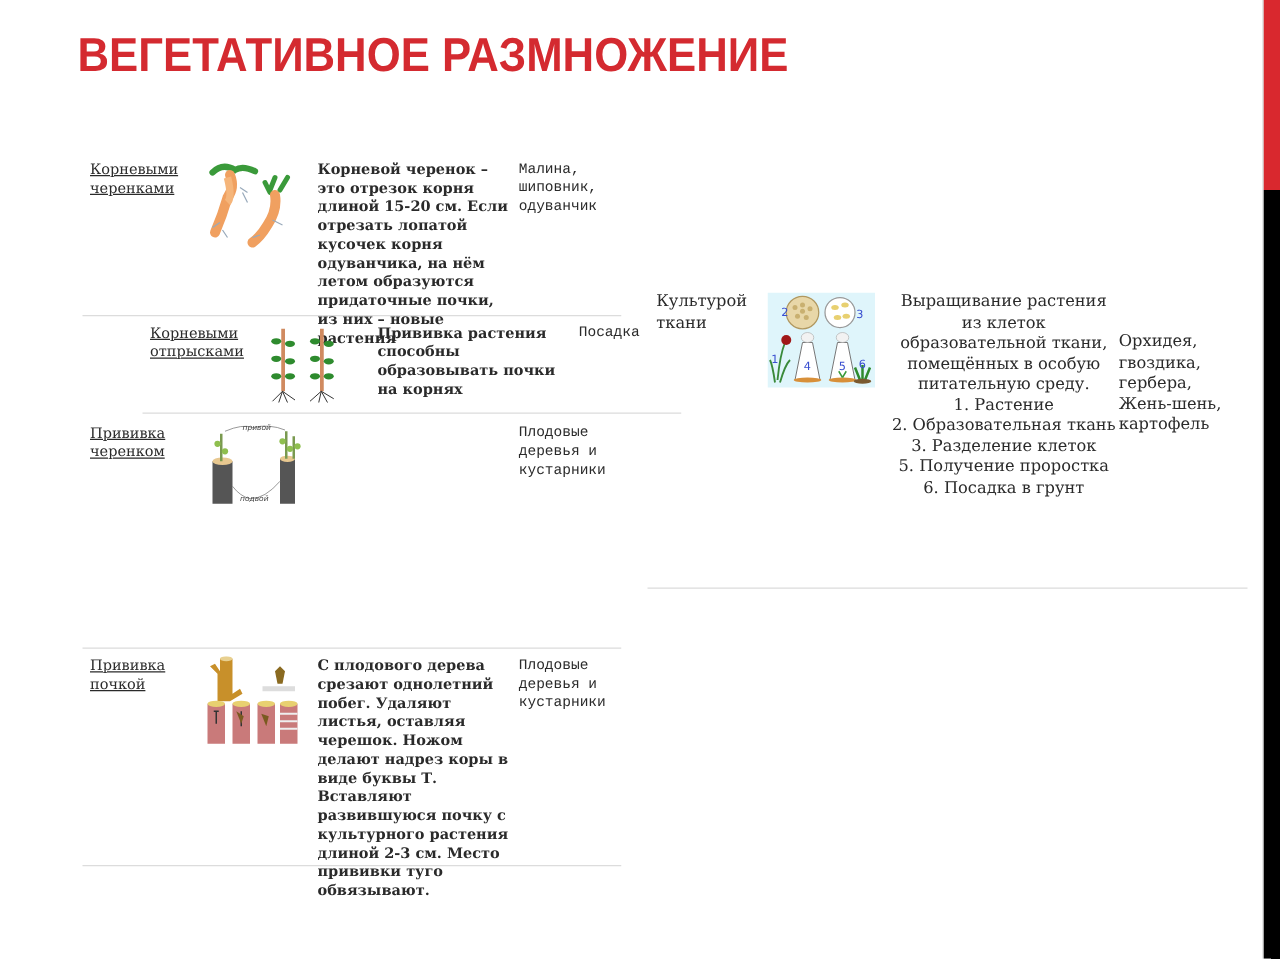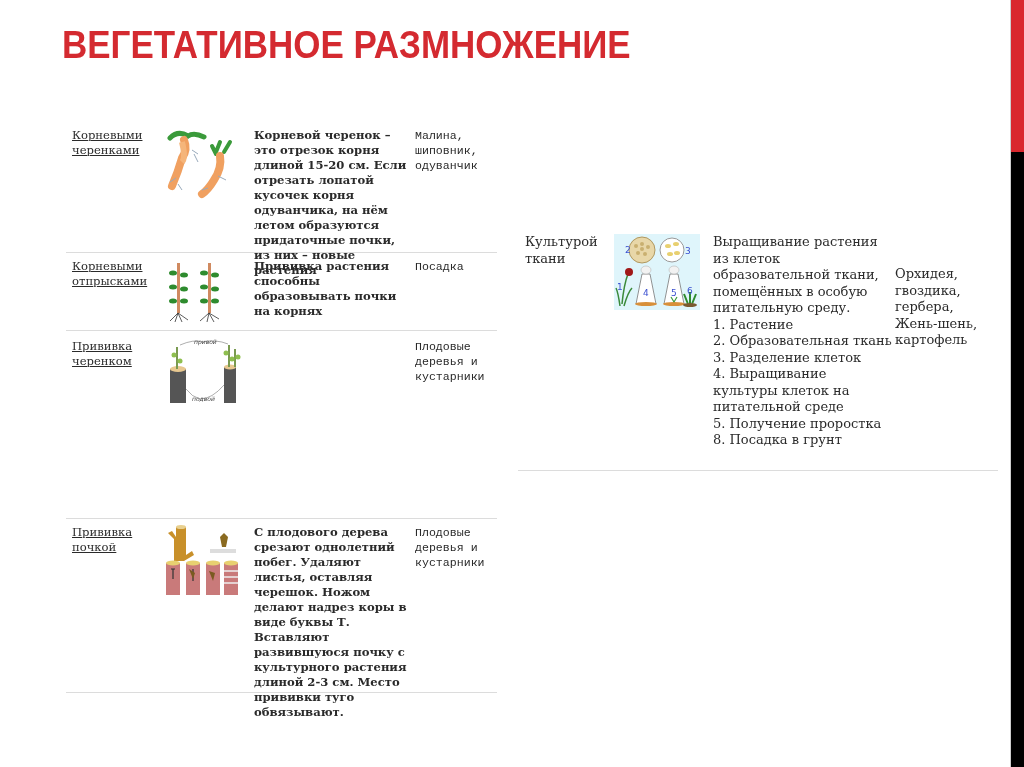--- a/index.html
+++ b/index.html
@@ -25,21 +25,21 @@
     .left-table .row { width: 431px; }
     .c-method { left: 6px; width: 88px; text-decoration: underline; }
     .c-img { left: 98px; width: 90px; }
     .c-desc { left: 188px; width: 155px; font-weight: bold; }
     .c-ex { left: 349px; width: 82px; font-family: Liberation Mono, monospace; }
 
     .right-table { left: 518px; top: 234px; width: 480px; font-family: "DejaVu Serif", serif; font-size: 13px; line-height: 16.5px; }
     .right-table .row { width: 480px; }
     .r-method { left: 7px; width: 85px; }
     .r-img { left: 96px; width: 86px; }
-    .r-desc { left: 195px; width: 180px; }
+    .r-desc { left: 195px; width: 180px; text-align: center; }
     .r-ex { left: 377px; width: 100px; margin-top: 32px; }
 
     svg { display: block; }
   </style>
 </head>
 <body>
 
 <div class="side-bar">
   <div class="red"></div>
   <div class="black"></div>
@@ -58,21 +58,21 @@
         <path d="M18 14 Q22 30 18 34" stroke="#f5b57a" stroke-width="6" fill="none"></path>
         <path d="M52 24 L56 14 M60 24 L66 14 M48 18 L52 26" stroke="#3a9a3a" stroke-width="4" fill="none" stroke-linecap="round"></path>
         <path d="M56 28 Q58 40 50 52 Q44 62 38 66" stroke="#f0a060" stroke-width="8" fill="none" stroke-linecap="round"></path>
         <path d="M12 50 l-6 4 M14 56 l4 6 M44 60 l-6 2 M54 48 l8 4 M28 22 l6 4 M30 26 l4 8" stroke="#9ab" stroke-width="1" fill="none"></path>
       </svg>
     </div>
     <div class="cell c-desc">Корневой черенок – это отрезок корня длиной 15-20 см. Если отрезать лопатой кусочек корня одуванчика, на нём летом образуются придаточные почки, из них – новые растения</div>
     <div class="cell c-ex">Малина, шиповник, одуванчик</div>
   </div>
 
-  <div class="row" style="top:131px; height:72px;">
+  <div class="row" style="top:131px; height:72px;margin-left:48px;">
     <div class="cell c-method">Корневыми отпрысками</div>
     <div class="cell c-img">
       <svg width="70" height="66" viewBox="0 0 70 66">
         <rect x="13" y="4" width="3" height="50" fill="#d08a60"></rect>
         <rect x="44" y="4" width="3" height="50" fill="#d08a60"></rect>
         <g fill="#2e8b2e">
           <ellipse cx="9" cy="14" rx="4" ry="2.5"></ellipse>
             <ellipse cx="20" cy="16" rx="4" ry="2.5"></ellipse>
           <ellipse cx="9" cy="28" rx="4" ry="2.5"></ellipse>
             <ellipse cx="20" cy="30" rx="4" ry="2.5"></ellipse>
@@ -195,19 +195,18 @@
           <text x="57" y="62">5</text>
           <text x="73" y="60">6</text>
         </g>
       </svg>
     </div>
     <div class="cell r-desc">
       <div>Выращивание растения из клеток образовательной ткани, помещённых в особую питательную среду.</div>
       <div>1. Растение</div>
       <div>2. Образовательная ткань</div>
       <div>3. Разделение клеток</div>
-      <div>4. Выращивание культуры клеток на питательной среде</div>
       <div>5. Получение проростка</div>
-      <div>8. Посадка в грунт</div>
+      <div>6. Посадка в грунт</div>
     </div>
     <div class="cell r-ex">Орхидея, гвоздика, гербера, Жень-шень, картофель</div>
   </div>
 </div>
 
 </body></html>

